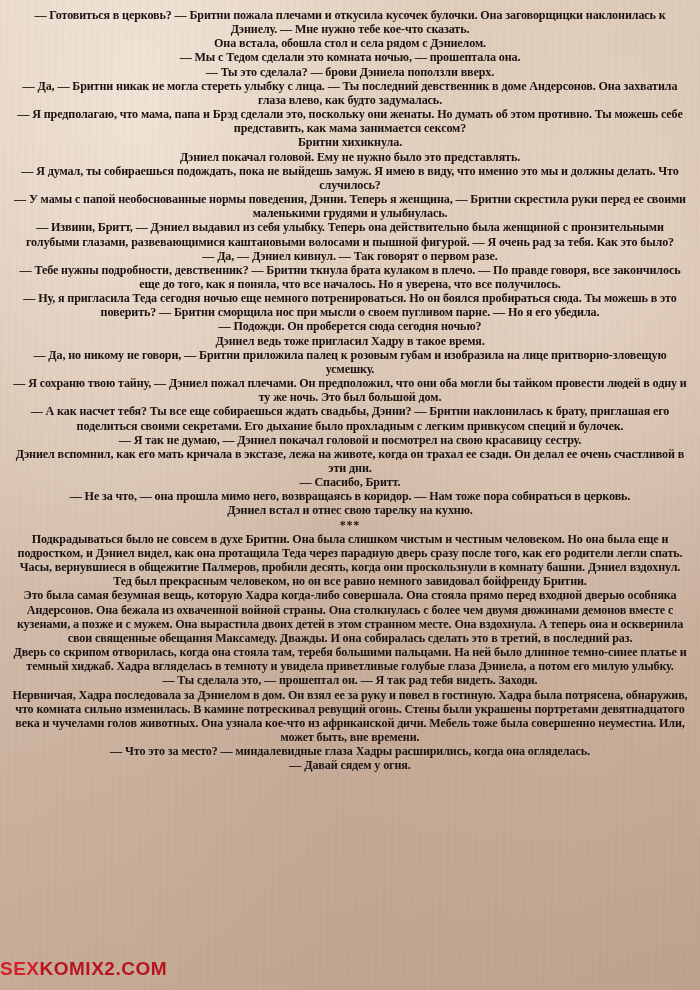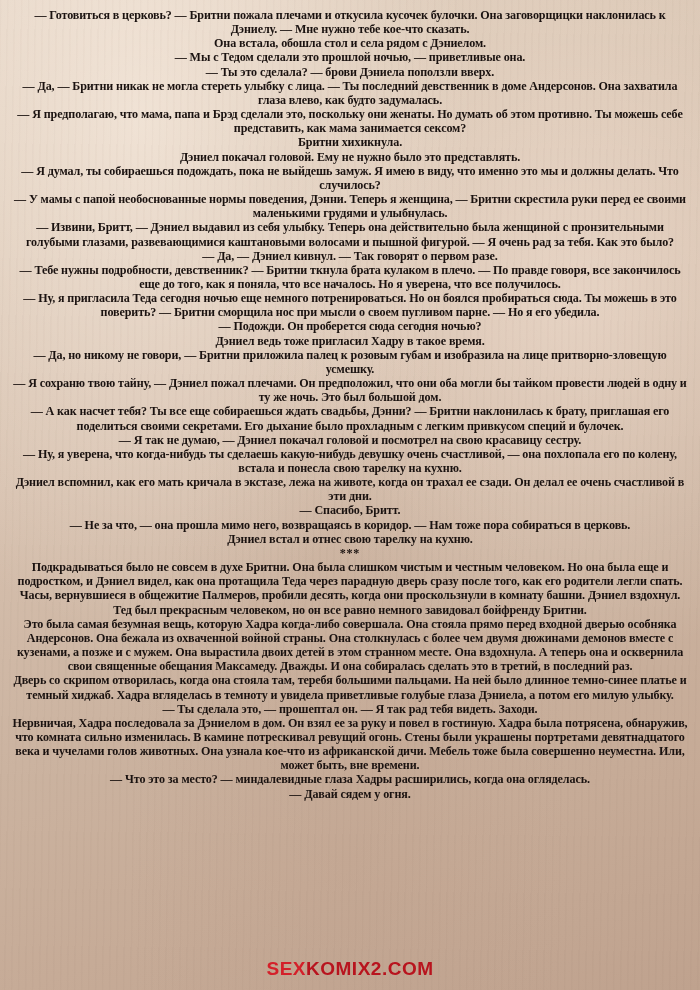--- a/index.html
+++ b/index.html
@@ -54,55 +54,54 @@
   }
   .sep {
     letter-spacing: 0.06em;
   }
   .watermark {
     position: absolute;
     left: 0;
     right: 0;
     bottom: 10px;
     z-index: 3;
-    text-align: center;
+    text-align: left;
     font-family: "Liberation Sans", sans-serif;
     font-weight: 700;
     font-size: 19px;
     letter-spacing: 0.5px;
   }
   .wm-sex { color: #d4202a; }
   .wm-rest { color: #b8141e; }
 </style>
 </head>
 <body>
 
 <div class="page">
   <div class="text-body">
     <p>— Готовиться в церковь? — Бритни пожала плечами и откусила кусочек булочки. Она заговорщицки наклонилась к Дэниелу. — Мне нужно тебе кое-что сказать.</p>
     <p>Она встала, обошла стол и села рядом с Дэниелом.</p>
-    <p>— Мы с Тедом сделали это прошлой ночью, — приветливые она.</p>
+    <p>— Мы с Тедом сделали это комната ночью, — прошептала она.</p>
     <p>— Ты это сделала? — брови Дэниела поползли вверх.</p>
     <p>— Да, — Бритни никак не могла стереть улыбку с лица. — Ты последний девственник в доме Андерсонов. Она захватила глаза влево, как будто задумалась.</p>
     <p>— Я предполагаю, что мама, папа и Брэд сделали это, поскольку они женаты. Но думать об этом противно. Ты можешь себе представить, как мама занимается сексом?</p>
     <p>Бритни хихикнула.</p>
     <p>Дэниел покачал головой. Ему не нужно было это представлять.</p>
     <p>— Я думал, ты собираешься подождать, пока не выйдешь замуж. Я имею в виду, что именно это мы и должны делать. Что случилось?</p>
     <p>— У мамы с папой необоснованные нормы поведения, Дэнни. Теперь я женщина, — Бритни скрестила руки перед ее своими маленькими грудями и улыбнулась.</p>
     <p>— Извини, Бритт, — Дэниел выдавил из себя улыбку. Теперь она действительно была женщиной с пронзительными голубыми глазами, развевающимися каштановыми волосами и пышной фигурой. — Я очень рад за тебя. Как это было?</p>
     <p>— Да, — Дэниел кивнул. — Так говорят о первом разе.</p>
     <p>— Тебе нужны подробности, девственник? — Бритни ткнула брата кулаком в плечо. — По правде говоря, все закончилось еще до того, как я поняла, что все началось. Но я уверена, что все получилось.</p>
     <p>— Ну, я пригласила Теда сегодня ночью еще немного потренироваться. Но он боялся пробираться сюда. Ты можешь в это поверить? — Бритни сморщила нос при мысли о своем пугливом парне. — Но я его убедила.</p>
     <p>— Подожди. Он проберется сюда сегодня ночью?</p>
     <p>Дэниел ведь тоже пригласил Хадру в такое время.</p>
     <p>— Да, но никому не говори, — Бритни приложила палец к розовым губам и изобразила на лице притворно-зловещую усмешку.</p>
     <p>— Я сохраню твою тайну, — Дэниел пожал плечами. Он предположил, что они оба могли бы тайком провести людей в одну и ту же ночь. Это был большой дом.</p>
     <p>— А как насчет тебя? Ты все еще собираешься ждать свадьбы, Дэнни? — Бритни наклонилась к брату, приглашая его поделиться своими секретами. Его дыхание было прохладным с легким привкусом специй и булочек.</p>
     <p>— Я так не думаю, — Дэниел покачал головой и посмотрел на свою красавицу сестру.</p>
-    <p>— Ну, я уверена, что когда-нибудь ты сделаешь какую-нибудь девушку очень счастливой, — она похлопала его по колену, встала и понесла свою тарелку на кухню.</p>
     <p>Дэниел вспомнил, как его мать кричала в экстазе, лежа на животе, когда он трахал ее сзади. Он делал ее очень счастливой в эти дни.</p>
     <p>— Спасибо, Бритт.</p>
     <p>— Не за что, — она прошла мимо него, возвращаясь в коридор. — Нам тоже пора собираться в церковь.</p>
     <p>Дэниел встал и отнес свою тарелку на кухню.</p>
     <p class="sep">***</p>
     <p>Подкрадываться было не совсем в духе Бритни. Она была слишком чистым и честным человеком. Но она была еще и подростком, и Дэниел видел, как она протащила Теда через парадную дверь сразу после того, как его родители легли спать. Часы, вернувшиеся в общежитие Палмеров, пробили десять, когда они проскользнули в комнату башни. Дэниел вздохнул. Тед был прекрасным человеком, но он все равно немного завидовал бойфренду Бритни.</p>
     <p>Это была самая безумная вещь, которую Хадра когда-либо совершала. Она стояла прямо перед входной дверью особняка Андерсонов. Она бежала из охваченной войной страны. Она столкнулась с более чем двумя дюжинами демонов вместе с кузенами, а позже и с мужем. Она вырастила двоих детей в этом странном месте. Она вздохнула. А теперь она и осквернила свои священные обещания Максамеду. Дважды. И она собиралась сделать это в третий, в последний раз.</p>
     <p>Дверь со скрипом отворилась, когда она стояла там, теребя большими пальцами. На ней было длинное темно-синее платье и темный хиджаб. Хадра вгляделась в темноту и увидела приветливые голубые глаза Дэниела, а потом его милую улыбку.</p>
     <p>— Ты сделала это, — прошептал он. — Я так рад тебя видеть. Заходи.</p>
     <p>Нервничая, Хадра последовала за Дэниелом в дом. Он взял ее за руку и повел в гостиную. Хадра была потрясена, обнаружив, что комната сильно изменилась. В камине потрескивал ревущий огонь. Стены были украшены портретами девятнадцатого века и чучелами голов животных. Она узнала кое-что из африканской дичи. Мебель тоже была совершенно неуместна. Или, может быть, вне времени.</p>

